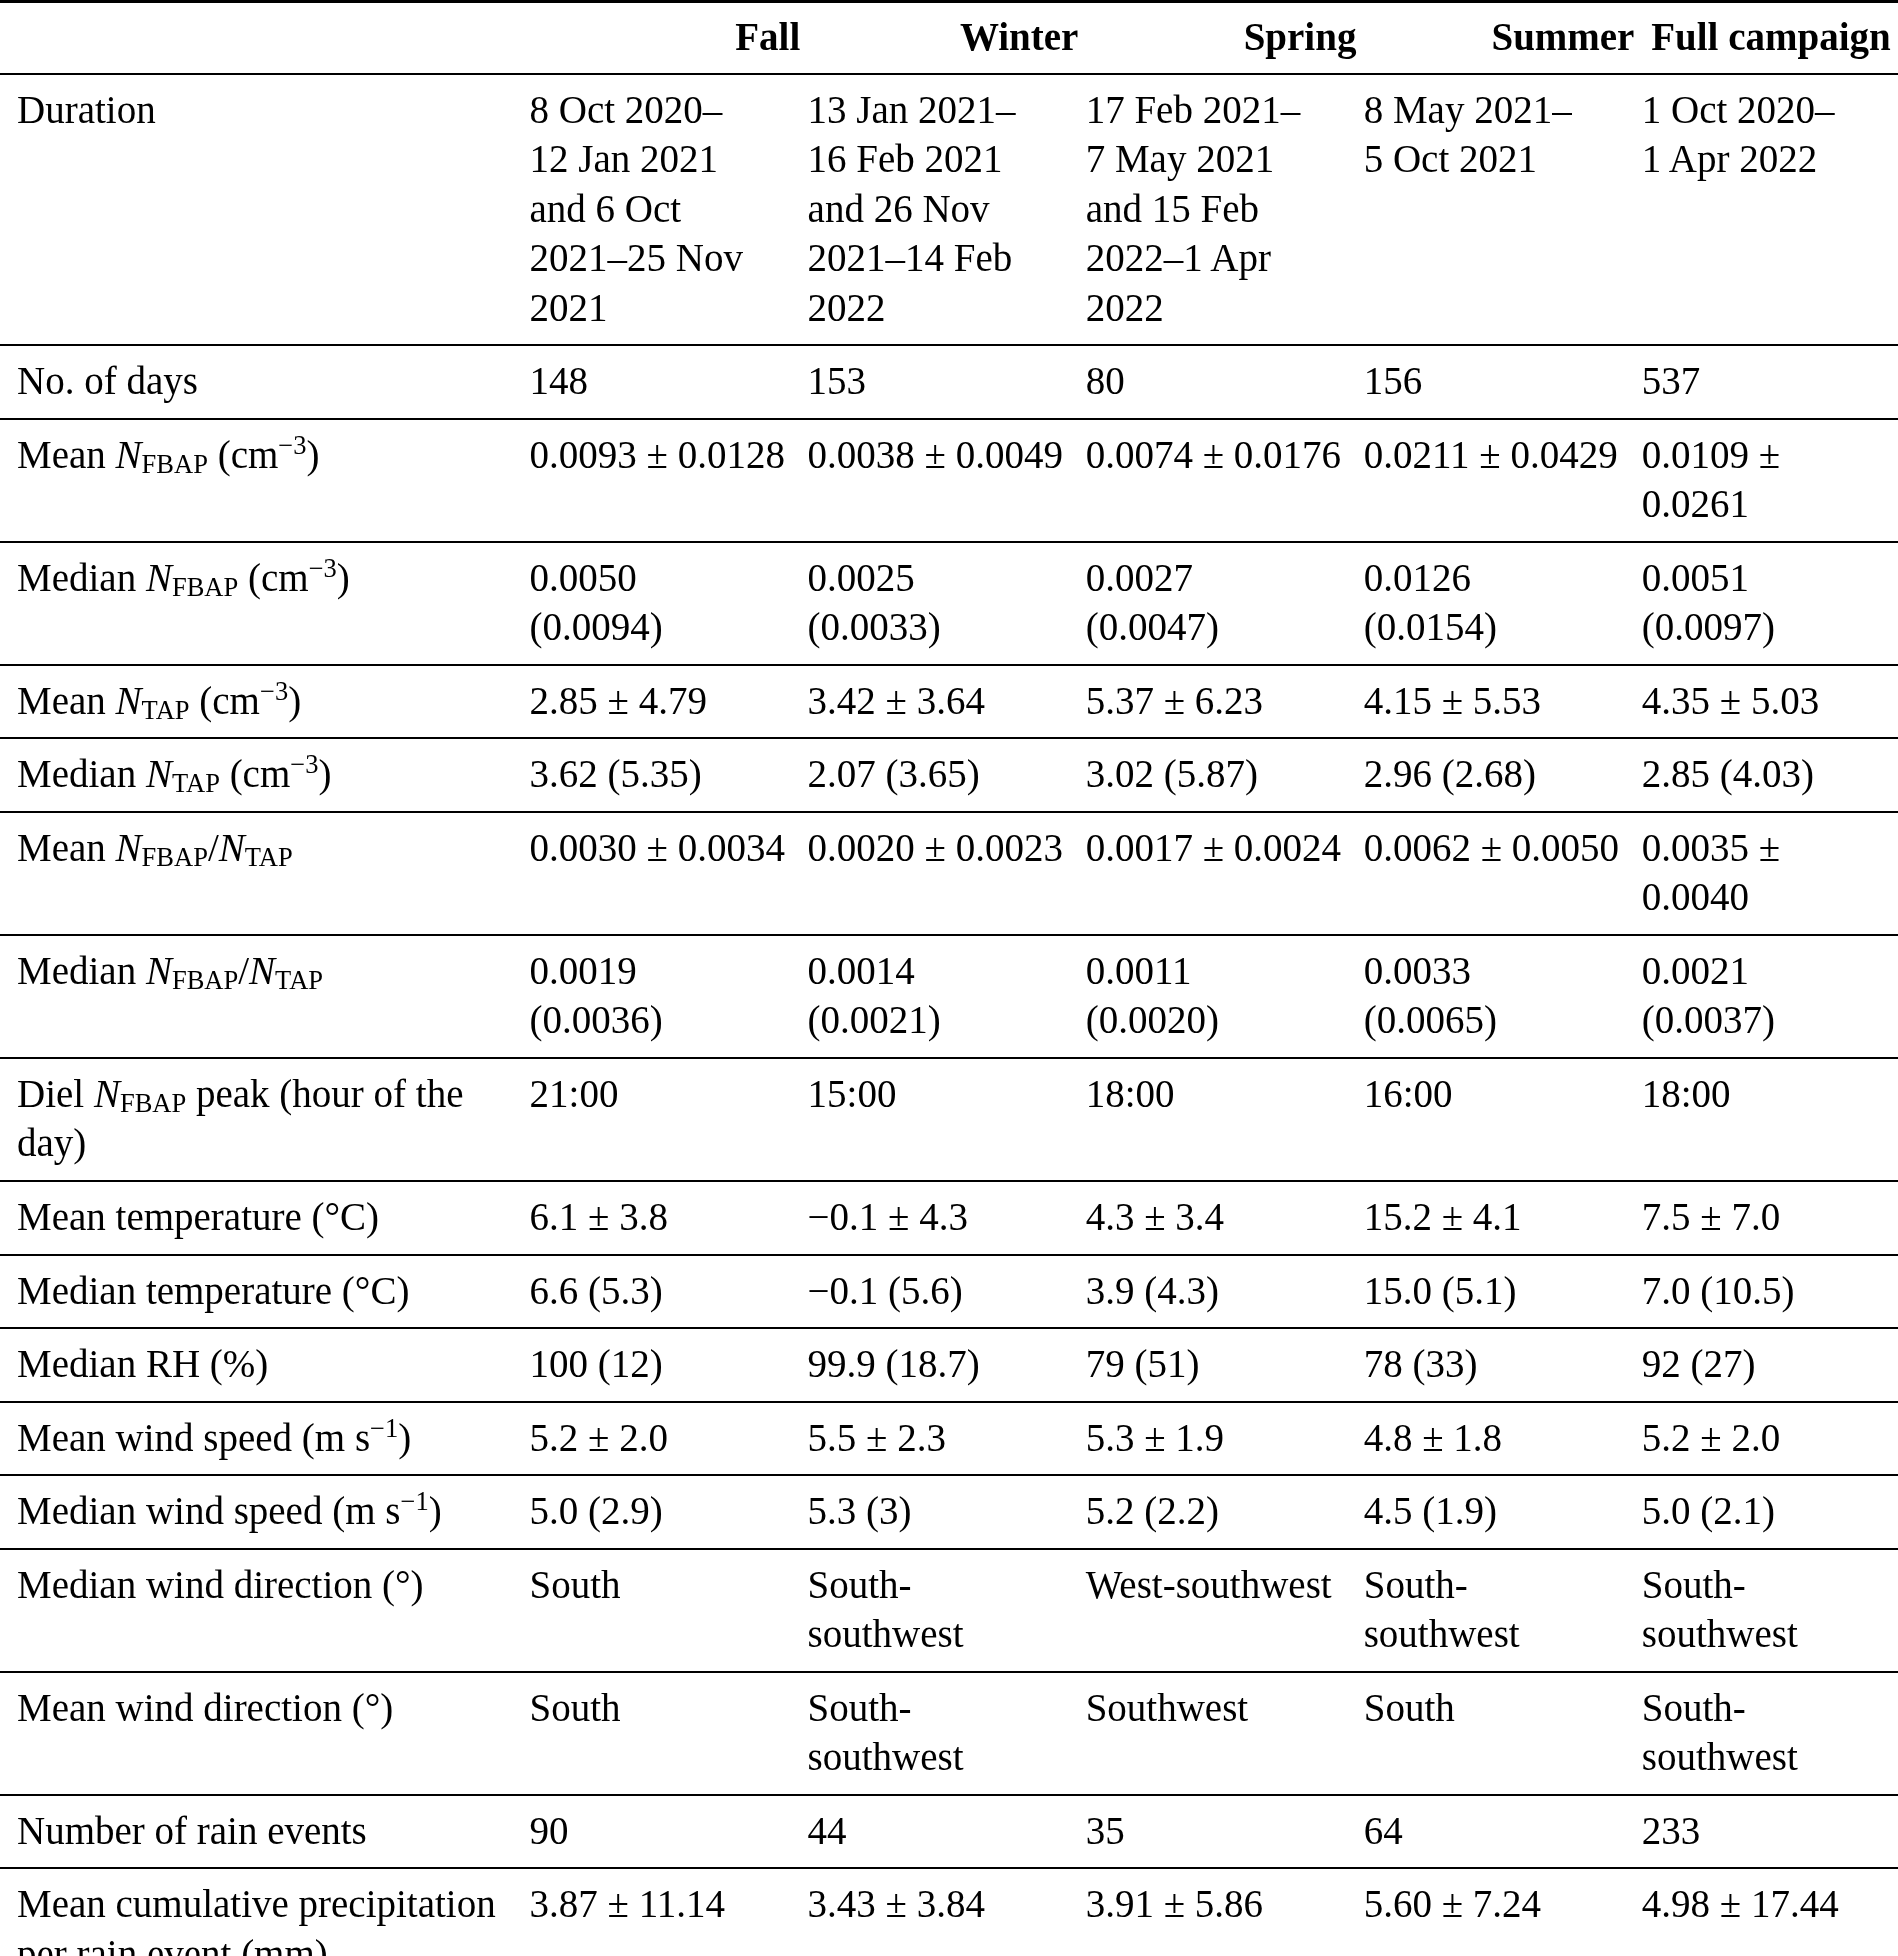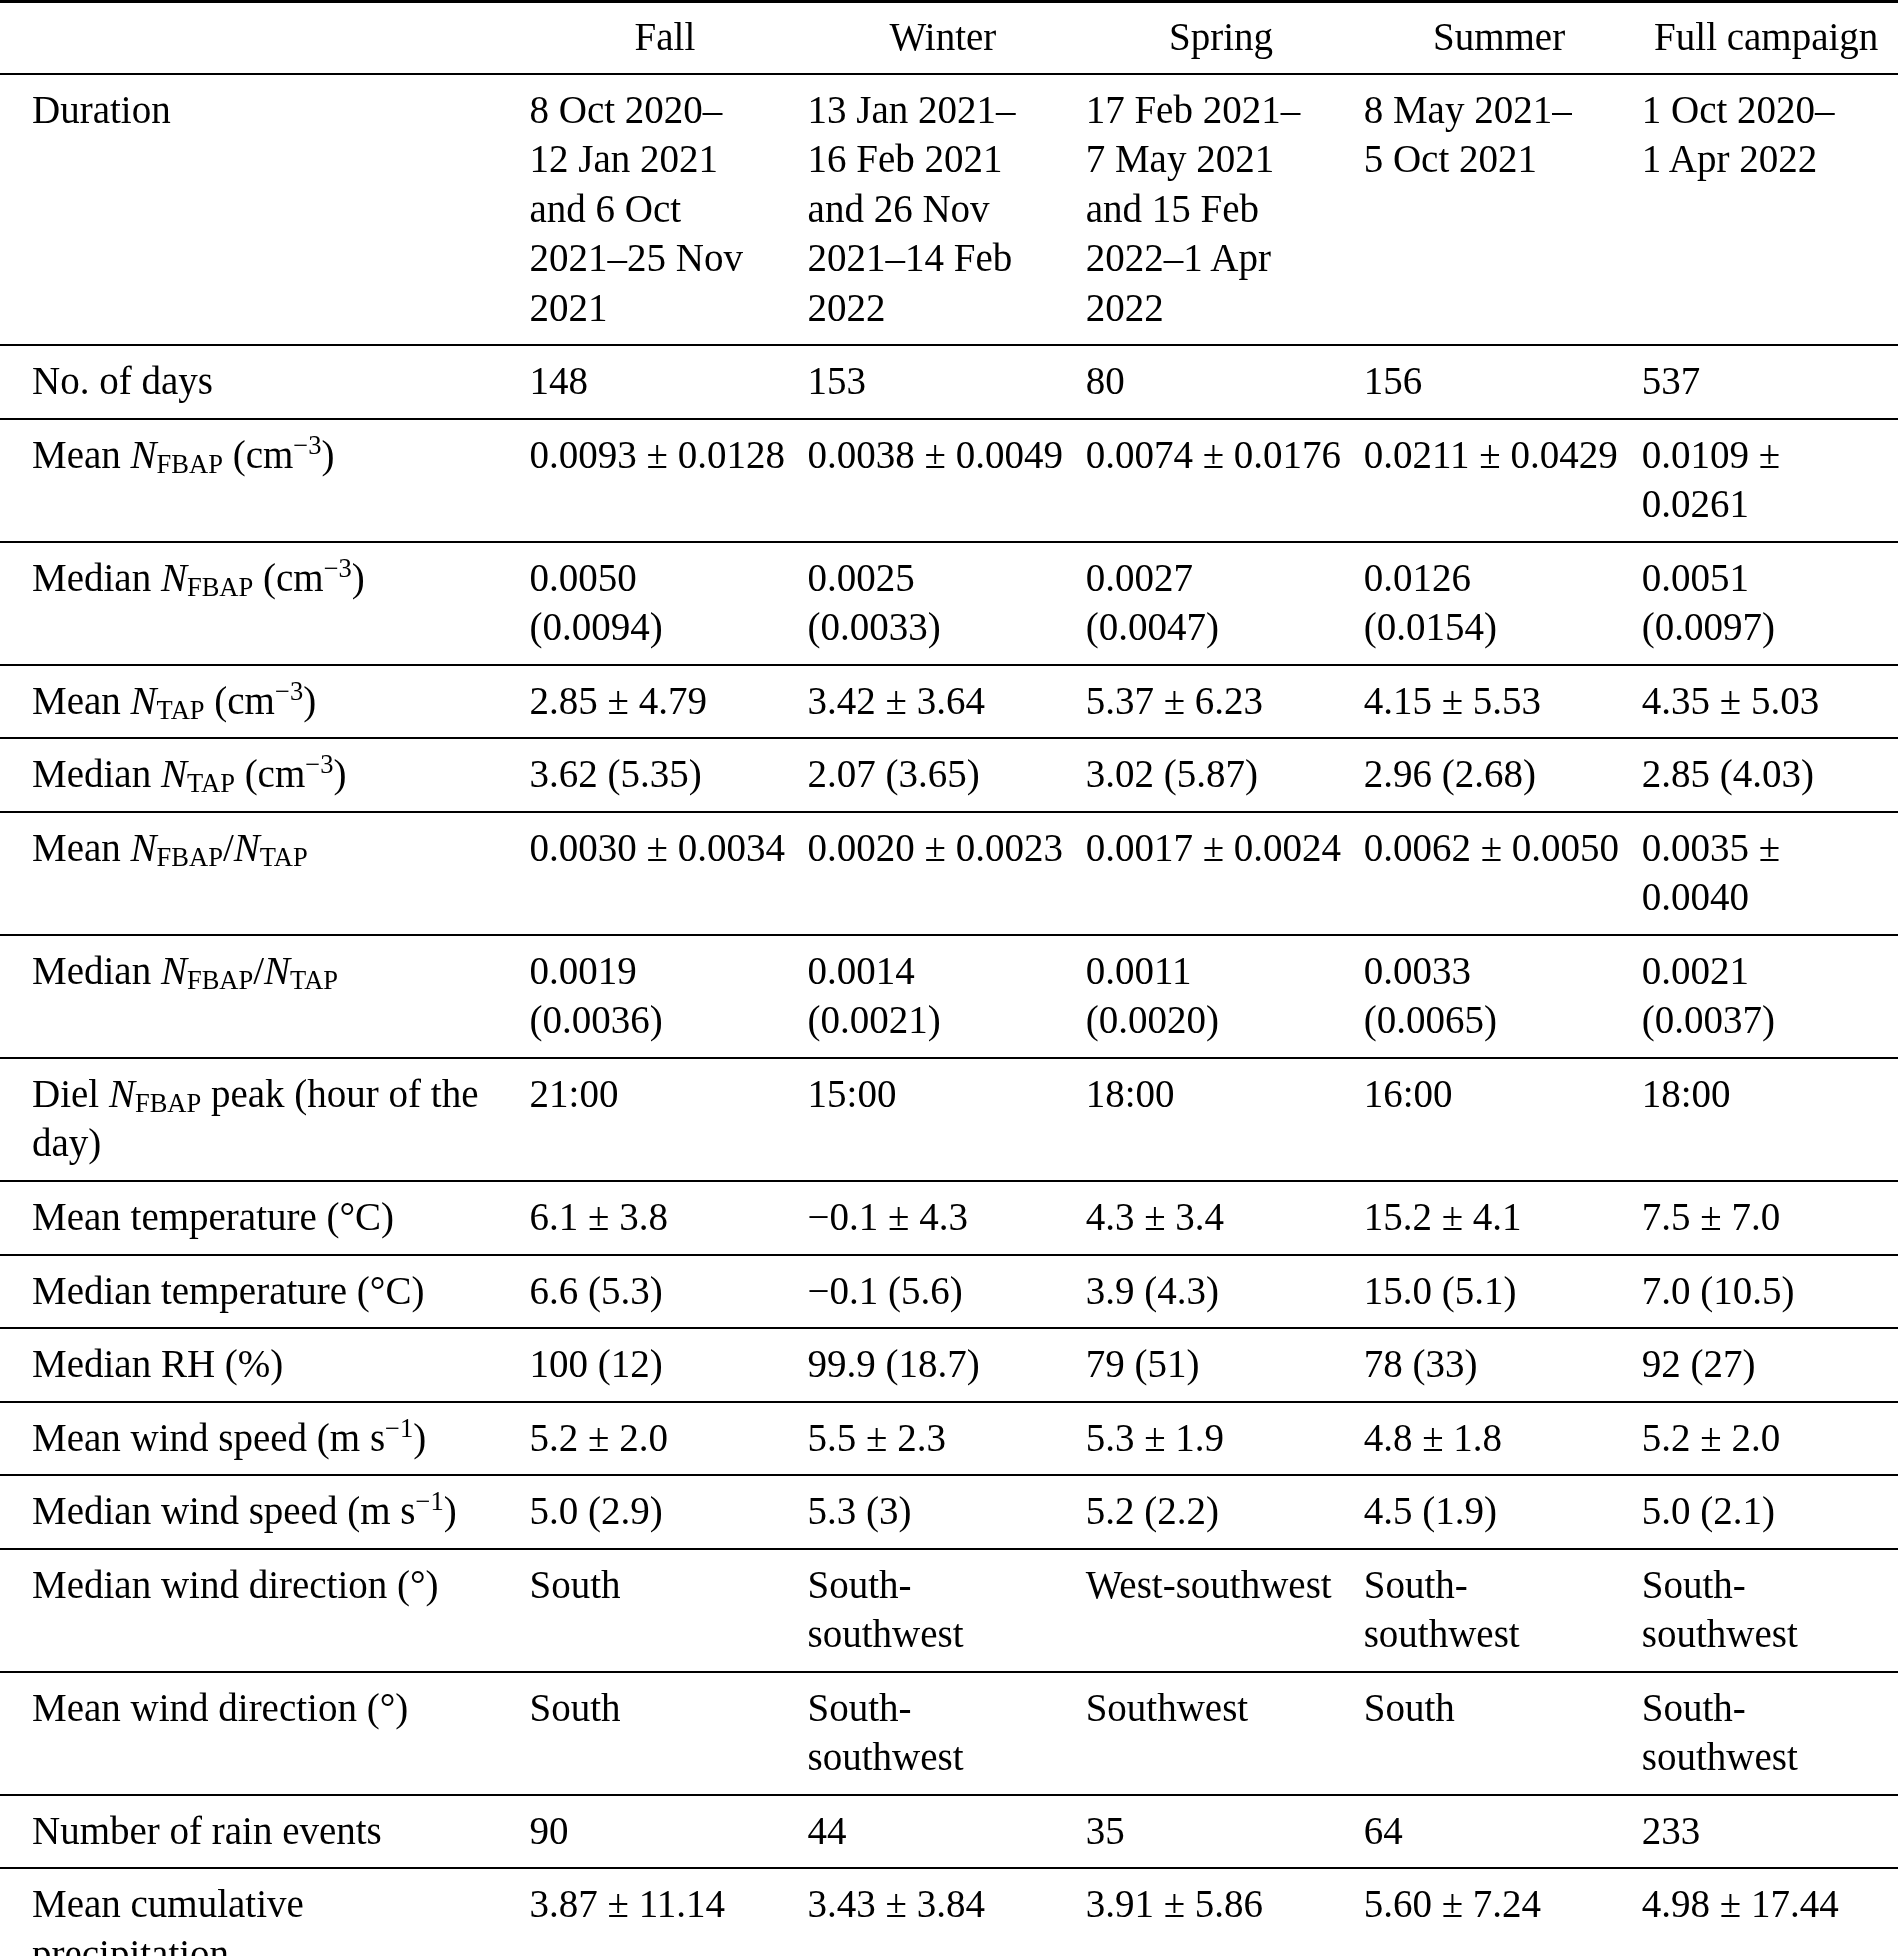--- a/index.html
+++ b/index.html
@@ -19,38 +19,38 @@
     border-top: 3.7px solid #000;
     border-bottom: 5.5px solid #000;
     font-size: 39px;
     line-height: 1.27;
   }
   col.c-label { width: 27.9%; }
   col.c-season { width: 14.65%; }
   col.c-last { width: 13.5%; }
 
   thead th {
-    font-weight: normal;
-    text-align: center;
+    font-weight: bold;
+    text-align: right;
     vertical-align: top;
     padding: 9.2px 7.3px 11px 0;
     border-bottom: 2.8px solid #000;
   }
   thead th.corner { padding-left: 23px; }
 
   tbody td {
     vertical-align: top;
     text-align: left;
     padding: 10px 7.3px 12px 0;
   }
   tbody tr:not(:last-child) td {
     border-bottom: 2.8px solid #000;
   }
   td.lbl {
-    padding-left: 32px;
+    padding-left: 17px;
     padding-right: 27.5px;
   }
   td.val {
     white-space: pre-line;
   }
   sub {
     font-size: 68%;
     line-height: 0;
     vertical-align: baseline;
     position: relative;

